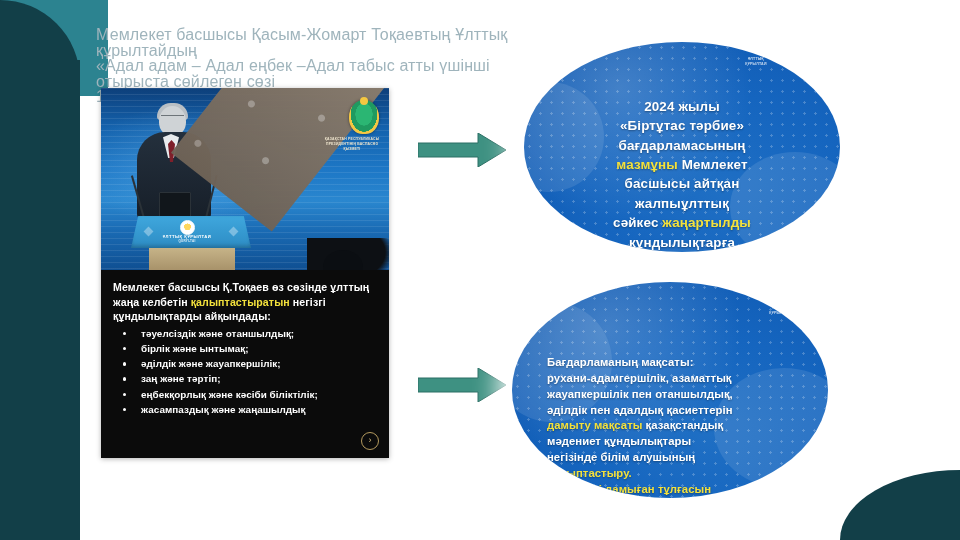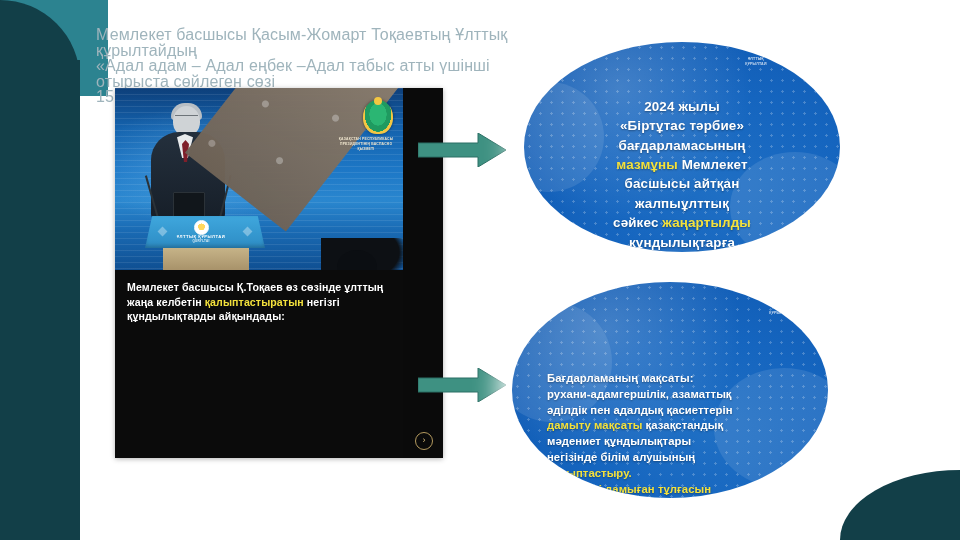--- a/index.html
+++ b/index.html
@@ -37,21 +37,21 @@
   .heading{
     position:absolute;left:96px;top:27px;width:420px;
     font-size:16px;line-height:15.6px;
     color:#9FB4BC;
     letter-spacing:.15px;
     white-space:pre-line;
   }
 
   
   .photo-card{
-    position:absolute;left:115px;top:88px;width:328px;height:370px;
+    position:absolute;left:101px;top:88px;width:288px;height:370px;
     background:#0a0a0a;
     box-shadow:0 1px 5px rgba(0,0,0,.30);
     overflow:hidden;
   }
   .photo{
     position:absolute;left:0;top:0;width:288px;height:182px;
     background:
       linear-gradient(180deg,#0d3f7a 0%,#1462ad 22%,#1d77c6 45%,#2a87cf 62%,#1a6bb4 78%,#0f4f92 100%);
     overflow:hidden;
   }
@@ -280,20 +280,28 @@
       <div class="emblem-cap"></div>
       <div class="emblem-text" style="white-space:pre-line;">ҚАЗАҚСТАН РЕСПУБЛИКАСЫ
 ПРЕЗИДЕНТІНІҢ БАСПАСӨЗ ҚЫЗМЕТІ</div>
 
       <div class="crowd"></div>
       <div class="crowd2"></div>
     </div>
 
     <div class="photo-text">
       <p class="pt-lead"><span>Мемлекет басшысы Қ.Тоқаев өз сөзінде ұлттың жаңа келбетін </span><span class="hl">қалыптастыратын</span><span> негізгі құндылықтарды айқындады:</span></p>
+      <ul class="bullets">
+        <li>тәуелсіздік және отаншылдық;</li>
+        <li>бірлік және ынтымақ;</li>
+        <li>әділдік және жауапкершілік;</li>
+        <li>заң және тәртіп;</li>
+        <li>еңбекқорлық және кәсіби біліктілік;</li>
+        <li>жасампаздық және жаңашылдық</li>
+      </ul>
     </div>
 
     <div class="next-chip">›</div>
   </div>
 
   <div class="arrow" style="left:418px;top:133px;">
     <svg width="88" height="34" viewBox="0 0 88 34">
       <path d="M0 10 L60 10 L60 0 L88 17 L60 34 L60 24 L0 24 Z" fill="#3E9182" stroke="#2A6F64" stroke-width="1"></path>
     </svg>
   </div>
@@ -321,20 +329,21 @@
   <div class="wm wm-top" style="white-space:pre-line;">ҰЛТТЫҚ
 ҚҰРЫЛТАЙ</div>
 
   <div class="oval oval-bot">
     <div class="blob" style="left:-20px;top:20px;width:120px;height:120px;"></div>
     <div class="blob" style="right:-26px;bottom:10px;width:140px;height:120px;"></div>
     <div class="dots"></div>
     <div class="oval-txt">
       <div>Бағдарламаның мақсаты:</div>
       <div>рухани-адамгершілік, азаматтық</div>
+      <div>жауапкершілік пен отаншылдық,</div>
       <div>әділдік пен адалдық қасиеттерін</div>
       <div><span class="hl">дамыту мақсаты</span><span> қазақстандық</span></div>
       <div>мәдениет құндылықтары</div>
       <div>негізінде білім алушының</div>
       <div class="hl">қалыптастыру.</div>
       <div class="hl">үйлесімді дамыған тұлғасын</div>
     </div>
   </div>
   <div class="wm wm-bot" style="white-space:pre-line;">ҰЛТТЫҚ
 ҚҰРЫЛТАЙ</div>

